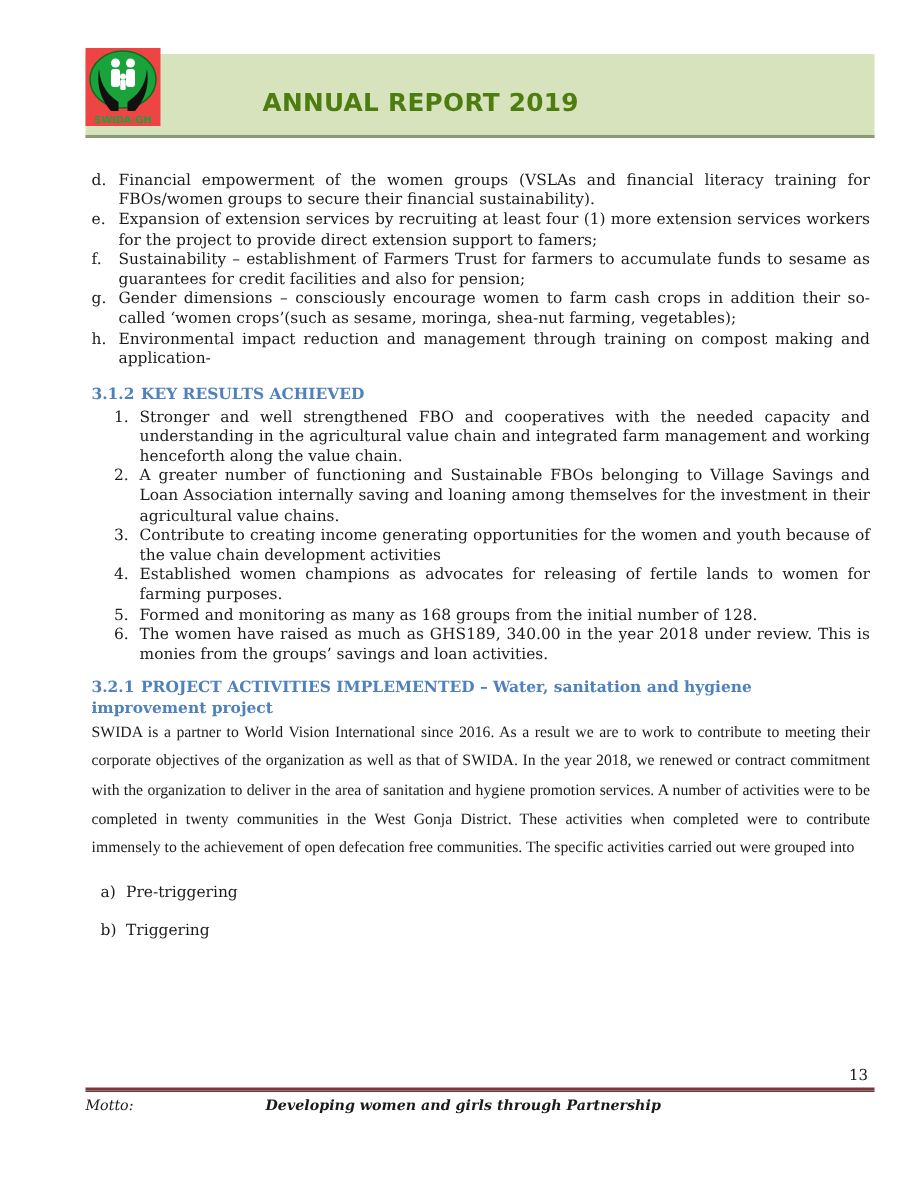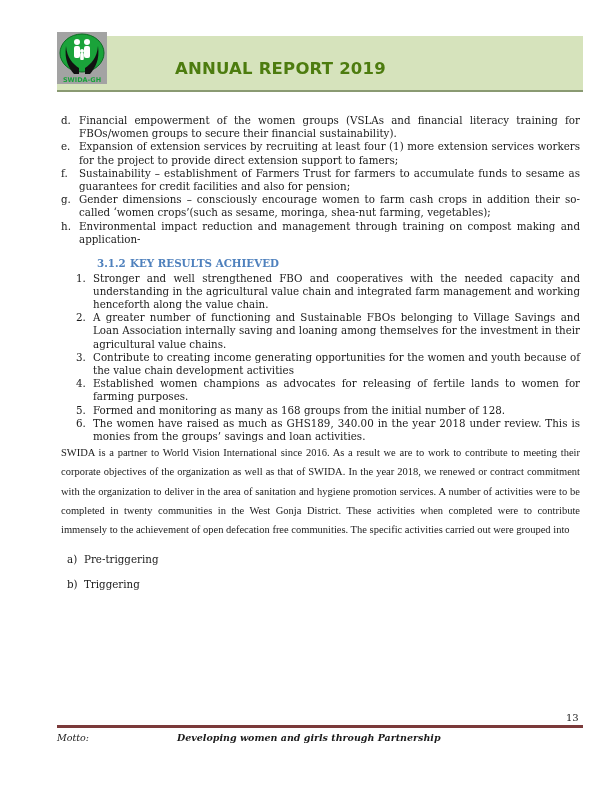--- a/index.html
+++ b/index.html
@@ -1,37 +1,37 @@
 <!DOCTYPE html>
 <html><head>
 <meta charset="utf-8">
 <style>
   html, body { margin: 0; padding: 0; background: #ffffff; }
   body { width: 612px; height: 792px; position: relative; overflow: hidden;
          font-family: "DejaVu Serif", "Liberation Serif", serif; color: #1a1a1a; }
 
   .header { position: absolute; left: 57px; top: 36px; width: 526px; height: 54px;
             background: #d6e3bc; border-bottom: 2px solid #8a9a72; }
-  .logo { position: absolute; left: 57px; top: 32px; width: 50px; height: 52px; background: #a3a3a3; }
+  .logo { position: absolute; left: 57px; top: 32px; width: 50px; height: 52px; background: #ef4444; }
   .logo svg { display: block; }
   .header-title { position: absolute; left: 175px; top: 59px; font-family: "DejaVu Sans", "Liberation Sans", sans-serif;
                   font-size: 16.5px; font-weight: bold; color: #4d7c0f; letter-spacing: 0.2px; white-space: nowrap; }
 
   .content { position: absolute; left: 61px; top: 114px; width: 519px; font-size: 10.3px; line-height: 13.2px; }
   .alpha-list, .num-list { margin: 0; padding: 0; list-style: none; }
   .alpha-list li, .num-list li { position: relative; text-align: justify; }
   .alpha-list li { padding-left: 18px; }
   .alpha-list .marker { position: absolute; left: 0; top: 0; }
   .num-list { padding-left: 15px; }
   .num-list li { padding-left: 17px; }
   .num-list .marker { position: absolute; left: 0; top: 0; }
 
   .heading { color: #4f81bd; font-weight: bold; font-size: 10.3px; line-height: 13.5px; }
   .heading .num { display: inline-block; width: 33px; }
-  .h312 { margin-top: 11px; margin-bottom: 1px; margin-left: 36px; }
+  .h312 { margin-top: 11px; margin-bottom: 1px; }
   .h321 { margin-top: 9px; }
 
   .para { text-align: justify; line-height: 19.2px; font-size: 10.5px;
           font-family: Liberation Serif, serif; }
   .sub-list { margin: 14px 0 0 0; padding: 0 0 0 6px; list-style: none; }
   .sub-list li { position: relative; padding-left: 17px; margin-bottom: 12px; line-height: 13px; }
   .sub-list .marker { position: absolute; left: 0; top: 0; }
 
   .page-num { position: absolute; left: 566px; top: 712px; font-size: 10px; }
   .footer-rule { position: absolute; left: 57px; top: 725px; width: 526px; height: 3px;
@@ -74,20 +74,23 @@
   </div>
   <ol class="num-list">
     <li><span class="marker">1.</span><span>Stronger and well strengthened FBO and cooperatives with the needed capacity and understanding in the agricultural value chain and integrated farm management and working henceforth along the value chain.</span></li>
     <li><span class="marker">2.</span><span>A greater number of functioning and Sustainable FBOs belonging to Village Savings and Loan Association internally saving and loaning among themselves for the investment in their agricultural value chains.</span></li>
     <li><span class="marker">3.</span><span>Contribute to creating income generating opportunities for the women and youth because of the value chain development activities</span></li>
     <li><span class="marker">4.</span><span>Established women champions as advocates for releasing of fertile lands to women for farming purposes.</span></li>
     <li><span class="marker">5.</span><span>Formed and monitoring as many as 168 groups from the initial number of 128.</span></li>
     <li><span class="marker">6.</span><span>The women have raised as much as GHS189, 340.00 in the year 2018 under review. This is monies from the groups’ savings and loan activities.</span></li>
   </ol>
 
+  <div class="heading h321">
+    <span class="num">3.2.1</span><span>PROJECT ACTIVITIES IMPLEMENTED – Water, sanitation and hygiene improvement project</span>
+  </div>
   <div class="para">SWIDA is a partner to World Vision International since 2016. As a result we are to work to contribute to meeting their corporate objectives of the organization as well as that of SWIDA. In the year 2018, we renewed or contract commitment with the organization to deliver in the area of sanitation and hygiene promotion services.  A number of activities were to be completed in twenty communities in the West Gonja District.  These activities when completed were to contribute immensely to the achievement of open defecation free communities. The specific activities carried out were grouped into</div>
   <ul class="sub-list">
     <li><span class="marker">a)</span><span>Pre-triggering</span></li>
     <li><span class="marker">b)</span><span>Triggering</span></li>
   </ul>
 </div>
 
 <div class="page-num">13</div>
 <div class="footer-rule"></div>
 <div class="footer">

